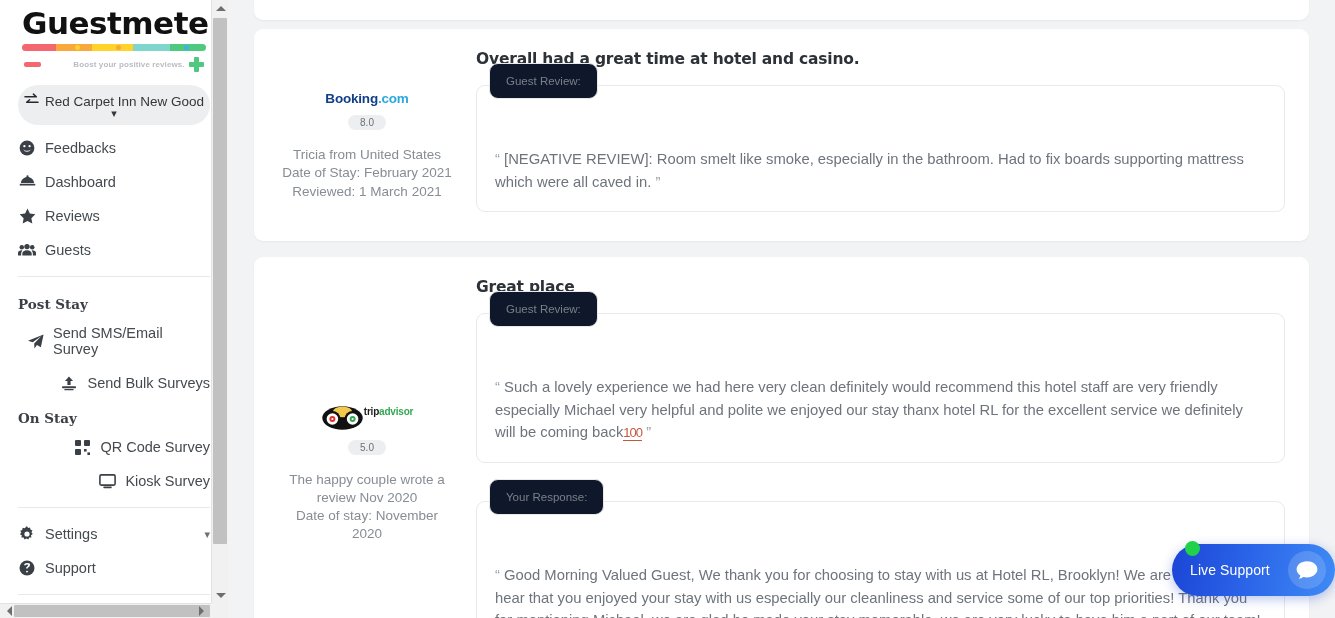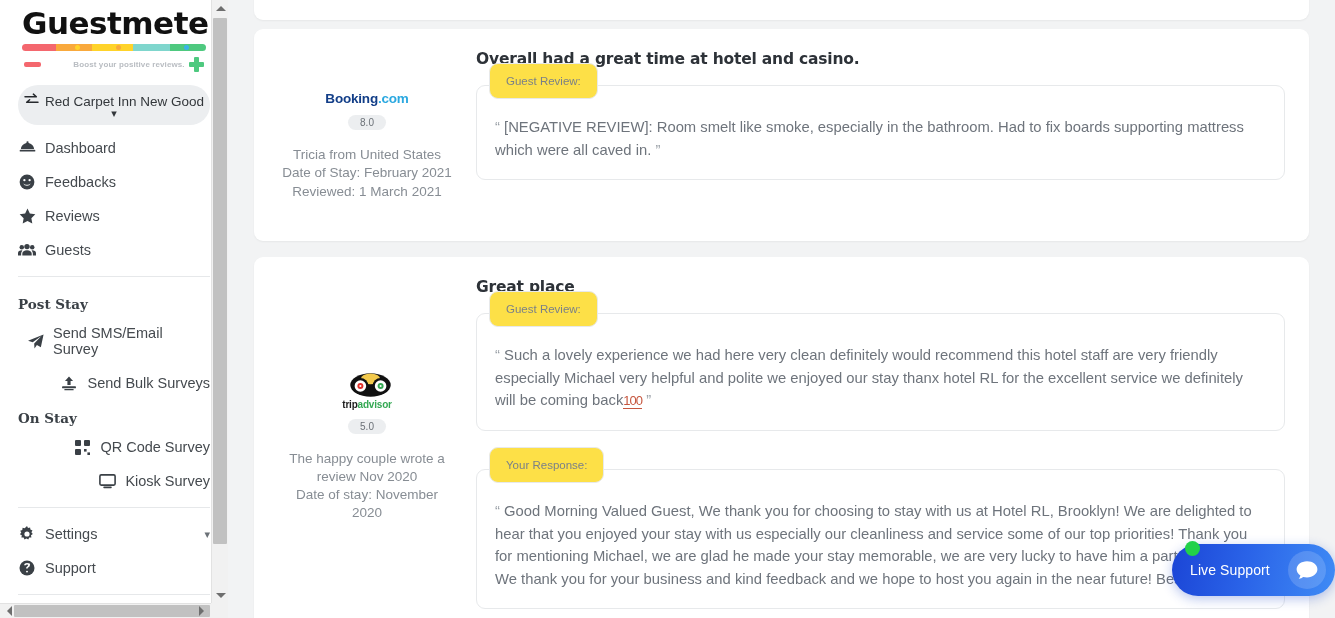--- a/index.html
+++ b/index.html
@@ -114,21 +114,21 @@
   .card-left {
     flex: 0 0 190px; display: flex; flex-direction: column;
     align-items: center; justify-content: center; text-align: center;
     padding-top: 22px;
   }
   .card.c2 .card-left { justify-content: center; padding-top: 0; }
   .src-booking { font-size: 13.5px; font-weight: 700; letter-spacing: -.2px; }
   .src-booking .b1 { color: #123e88; }
   .src-booking .b2 { color: #2aa8e0; }
 
-  .ta-logo { display: flex; flex-direction: column; align-items: flex-end; }
+  .ta-logo { display: flex; flex-direction: row; align-items: flex-start; }
   .ta-word { font-size: 10px; font-weight: 700; letter-spacing: -.2px; margin-top: 1px; }
   .ta-word .t1 { color: #1d1d1d; } .ta-word .t2 { color: #34a853; }
 
   .rating-pill {
     margin-top: 9px; background: #eceef0; color: #6b7177;
     border-radius: 11px; padding: 2px 12px; font-size: 10px; display: inline-block;
   }
   .meta { margin-top: 16px; font-size: 13.5px; color: #878d94; line-height: 1.35; max-width: 170px; }
 
   .card-right { flex: 1; min-width: 0; padding-left: 14px; }
@@ -137,24 +137,24 @@
     font-family: "DejaVu Sans", sans-serif; letter-spacing: -.2px;
     margin-top: 3px;
   }
   .qbox-wrap { position: relative; margin-top: 17px; }
   .qbox {
     border: 1px solid #e7e9eb; border-radius: 9px;
     padding: 30px 22px 18px 18px; background: #fff;
   }
   .qlabel {
     position: absolute; left: 13px; top: -22px;
-    background: #fde047; border: 1px solid #e7e9eb; border-radius: 9px;
+    background: #0f172a; border: 1px solid #e7e9eb; border-radius: 9px;
     padding: 11px 16px; font-size: 11.5px; color: #7a8088; z-index: 2;
   }
-  .qtext { font-size: 14.8px; line-height: 1.53; color: #6e747c; }
+  .qtext { font-size: 14.8px; line-height: 1.53; color: #6e747c; margin-top: 32px; }
   .qm { color: #9aa0a7; }
   .emoji-100 { font-size: 13px; color: #c6563e; letter-spacing: -1px; border-bottom: 1.5px solid #c6563e; }
 
   
   #live-support {
     position: absolute; right: 0px; bottom: 22px;
     width: 163px; height: 52px;
     background: linear-gradient(100deg, #1b45d6 0%, #2a63e8 45%, #3f8bf5 100%);
     border-radius: 26px;
     display: flex; align-items: center; justify-content: space-between;
@@ -209,38 +209,38 @@
             </svg>
           </span>
           <span>Red Carpet Inn New Good</span>
         </div>
         <span class="hs-chev">▾</span>
       </div>
 
       <div style="margin-top:6px">
         <div class="nav-item">
           <span class="ico">
-            <svg width="17" height="15" viewBox="0 0 18 16" fill="#3a4046">
-              <path d="M9 2.2c-3.6 0-6.6 2.7-7 6.2h14c-.4-3.5-3.4-6.2-7-6.2z"></path>
-              <rect x="0.6" y="9.3" width="16.8" height="2" rx="1"></rect>
-              <circle cx="9" cy="1.4" r="1.2"></circle>
-            </svg>
-          </span>
-          <span>Dashboard</span>
-        </div>
-        <div class="nav-item">
-          <span class="ico">
             <svg width="16" height="16" viewBox="0 0 16 16" fill="#3a4046">
               <circle cx="8" cy="8" r="7.4"></circle>
               <circle cx="5.4" cy="6.2" r="1.15" fill="#fff"></circle>
               <circle cx="10.6" cy="6.2" r="1.15" fill="#fff"></circle>
               <path d="M4.2 9.4a4.3 4.3 0 0 0 7.6 0c-1.1.9-2.4 1.3-3.8 1.3S5.3 10.3 4.2 9.4z" fill="#fff"></path>
             </svg>
           </span>
           <span>Feedbacks</span>
+        </div>
+        <div class="nav-item">
+          <span class="ico">
+            <svg width="17" height="15" viewBox="0 0 18 16" fill="#3a4046">
+              <path d="M9 2.2c-3.6 0-6.6 2.7-7 6.2h14c-.4-3.5-3.4-6.2-7-6.2z"></path>
+              <rect x="0.6" y="9.3" width="16.8" height="2" rx="1"></rect>
+              <circle cx="9" cy="1.4" r="1.2"></circle>
+            </svg>
+          </span>
+          <span>Dashboard</span>
         </div>
         <div class="nav-item">
           <span class="ico">
             <svg width="17" height="16" viewBox="0 0 18 17" fill="#3a4046">
               <path d="M9 .6l2.5 5.3 5.8.8-4.2 4.1 1 5.8L9 13.9l-5.1 2.7 1-5.8L.7 6.7l5.8-.8z"></path>
             </svg>
           </span>
           <span>Reviews</span>
         </div>
         <div class="nav-item">

